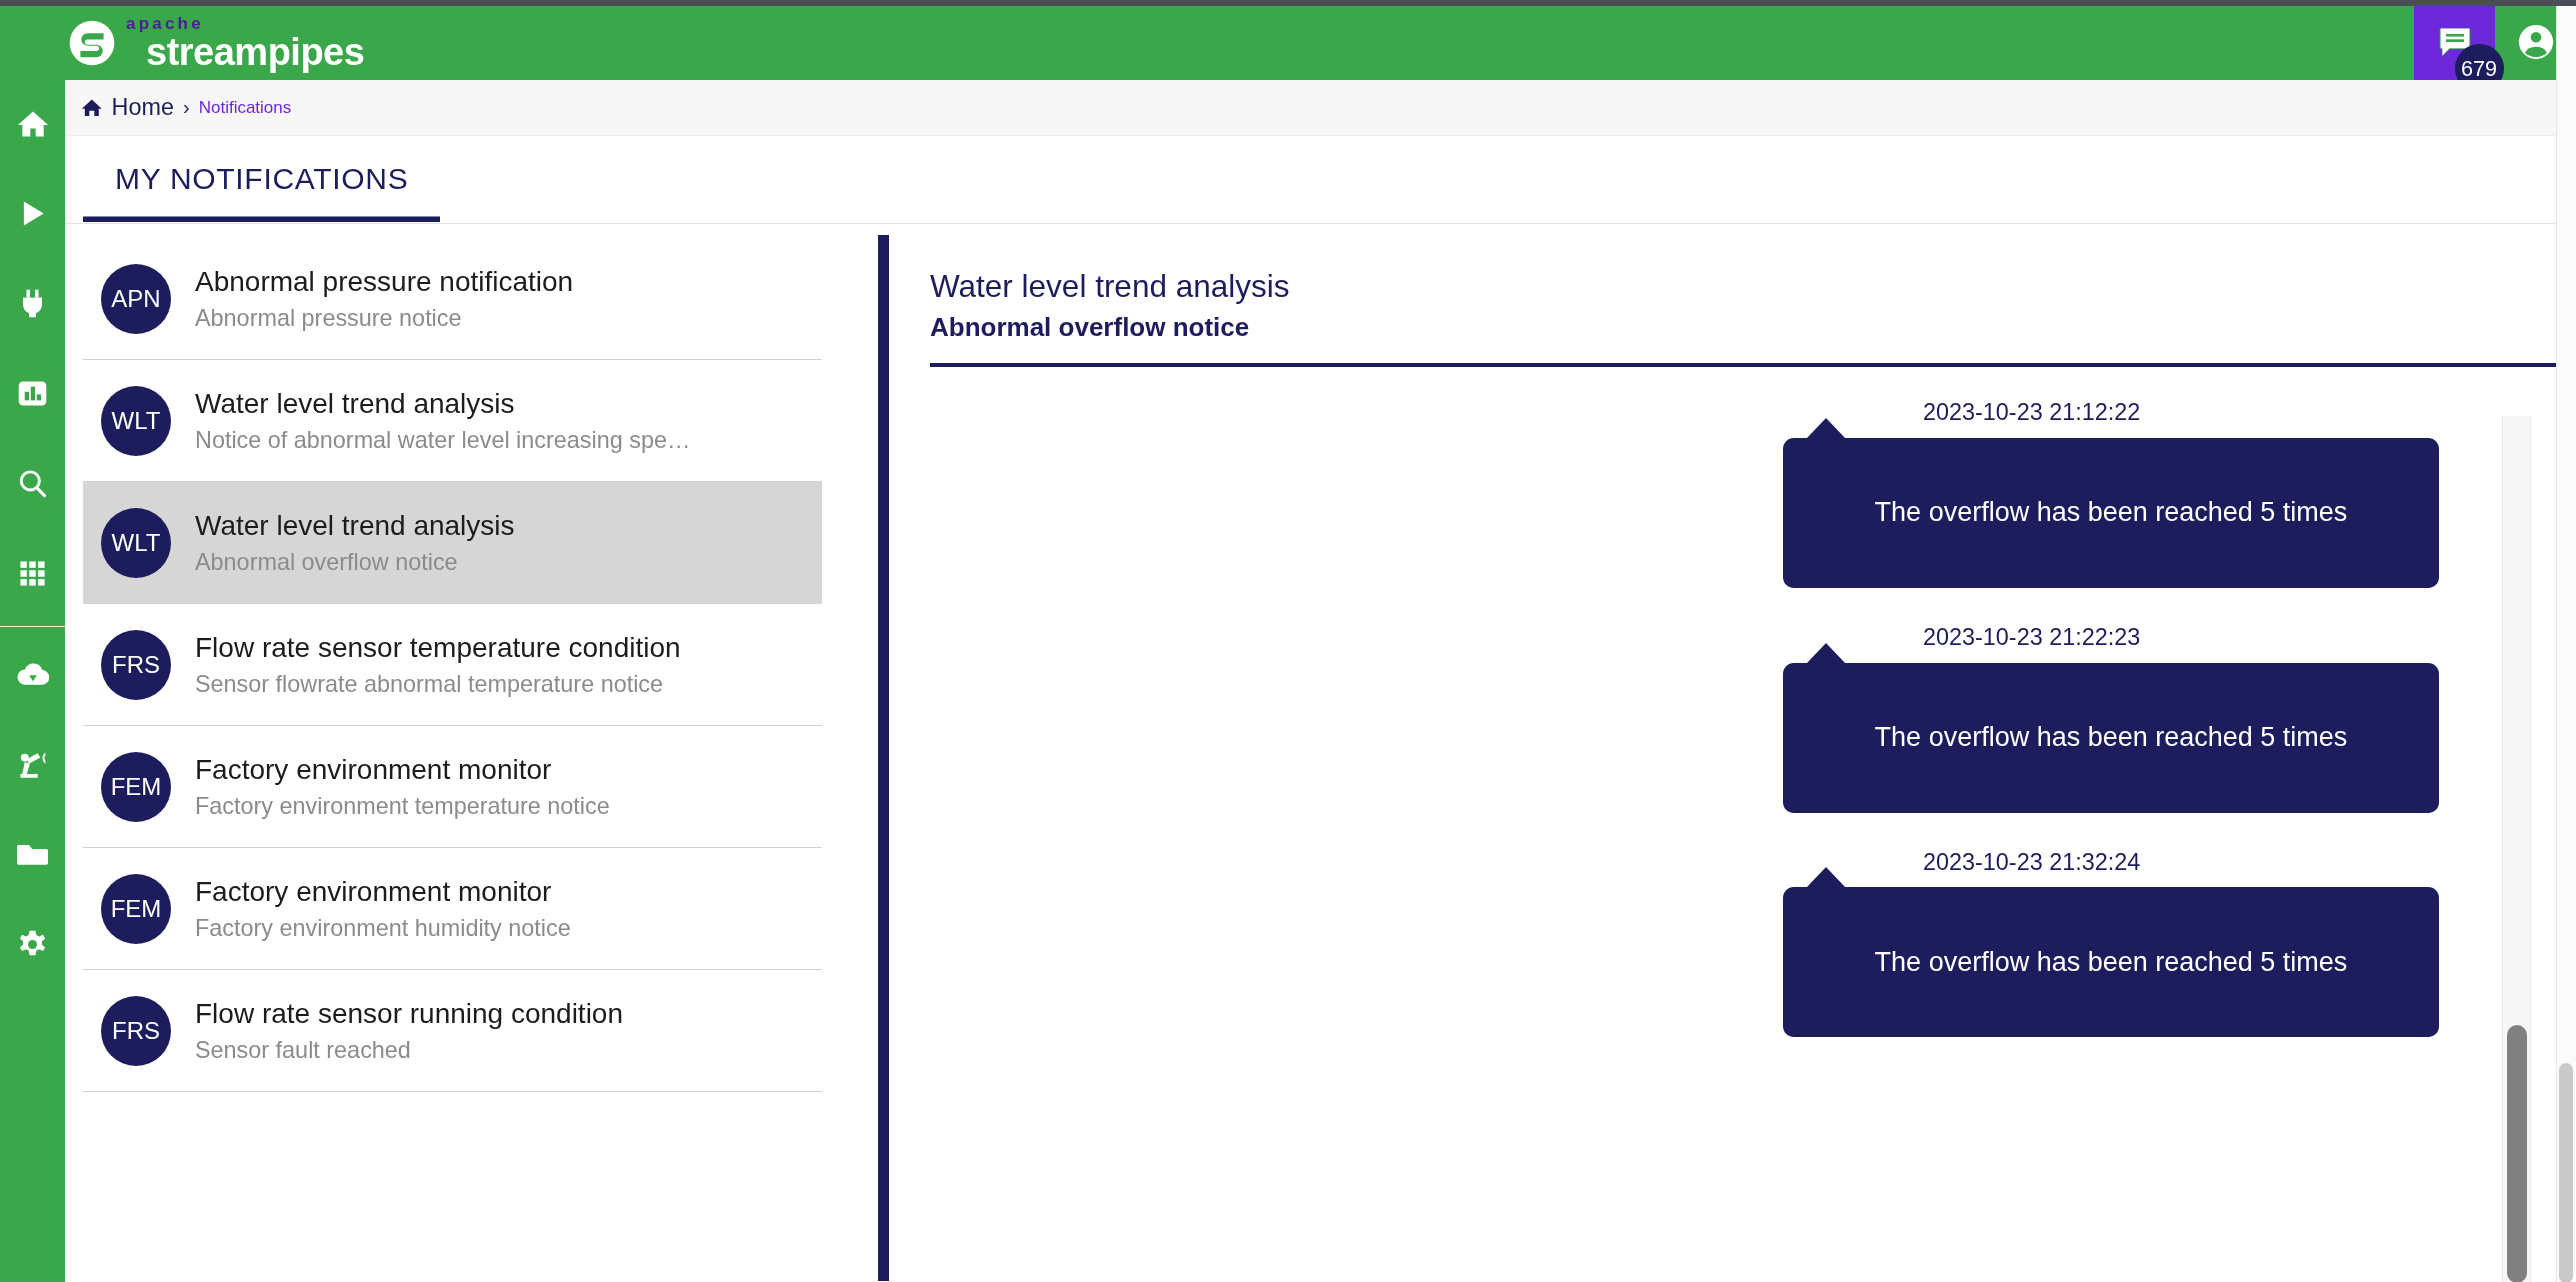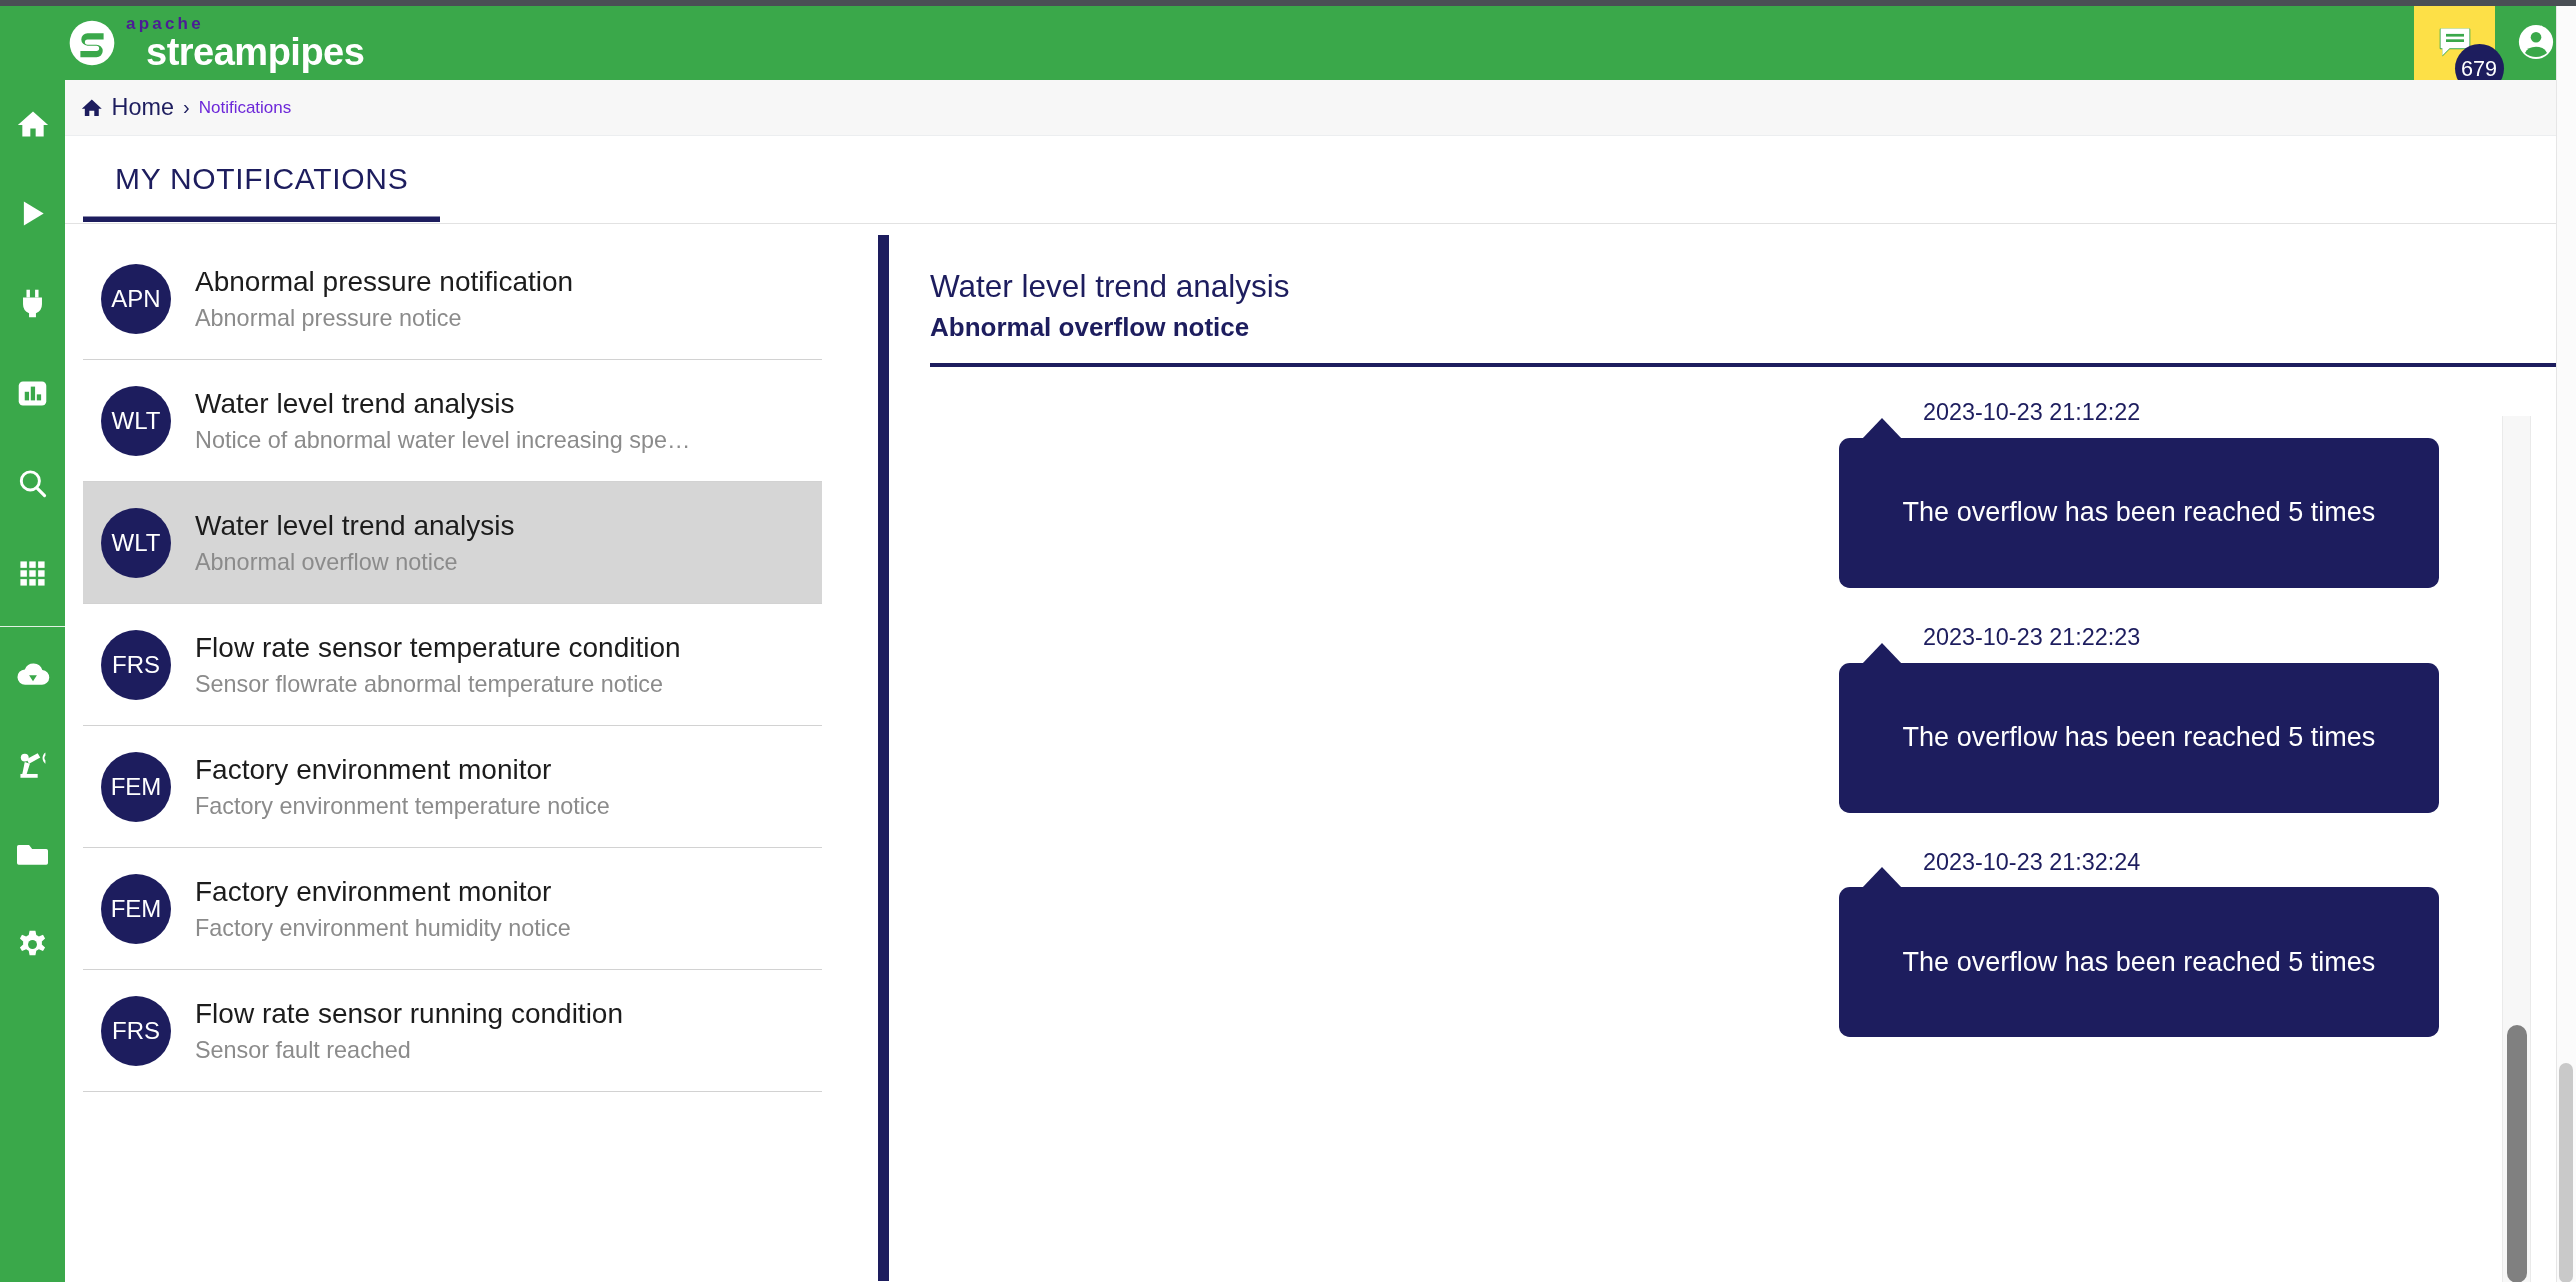--- a/index.html
+++ b/index.html
@@ -38,21 +38,21 @@
     color: #ffffff; font-size: 38px; font-weight: 700;
     letter-spacing: -0.5px; display: block; margin-left: 20px;
   }
   .header-spacer { flex: 1 1 auto; }
   .header-actions { display: flex; align-items: center; height: 74px; }
   .hdr-btn {
     width: 81px; height: 74px;
     display: flex; align-items: center; justify-content: center;
     position: relative; cursor: pointer;
   }
-  .hdr-btn.active { background: #fde047; }
+  .hdr-btn.active { background: #6d28d9; }
   .badge {
     position: absolute;
     left: 50%; top: 38px;
     width: 49px; height: 49px; border-radius: 50%;
     background: #1d1d5e; color: #ffffff;
     font-size: 21.6px; font-weight: 500;
     display: flex; align-items: center; justify-content: center;
   }
 
   
@@ -174,21 +174,21 @@
   .msg-block { margin-bottom: 36px; }
   .msg-time {
     font-size: 23.4px; color: #1d1d5e;
     text-align: left;
     margin-left: 1034px;
     margin-bottom: 11.7px;
   }
   .bubble-row { display: flex; justify-content: flex-end; }
   .bubble {
     position: relative;
-    width: 600px; min-height: 150px;
+    width: 656px; min-height: 150px;
     background: #1d1d5e;
     border-radius: 10.8px;
     color: #ffffff; font-size: 27px;
     display: flex; align-items: center; justify-content: center;
     text-align: center;
     padding: 18px 25px;
     margin-right: 47px;
     cursor: pointer;
   }
   .bubble::before {

